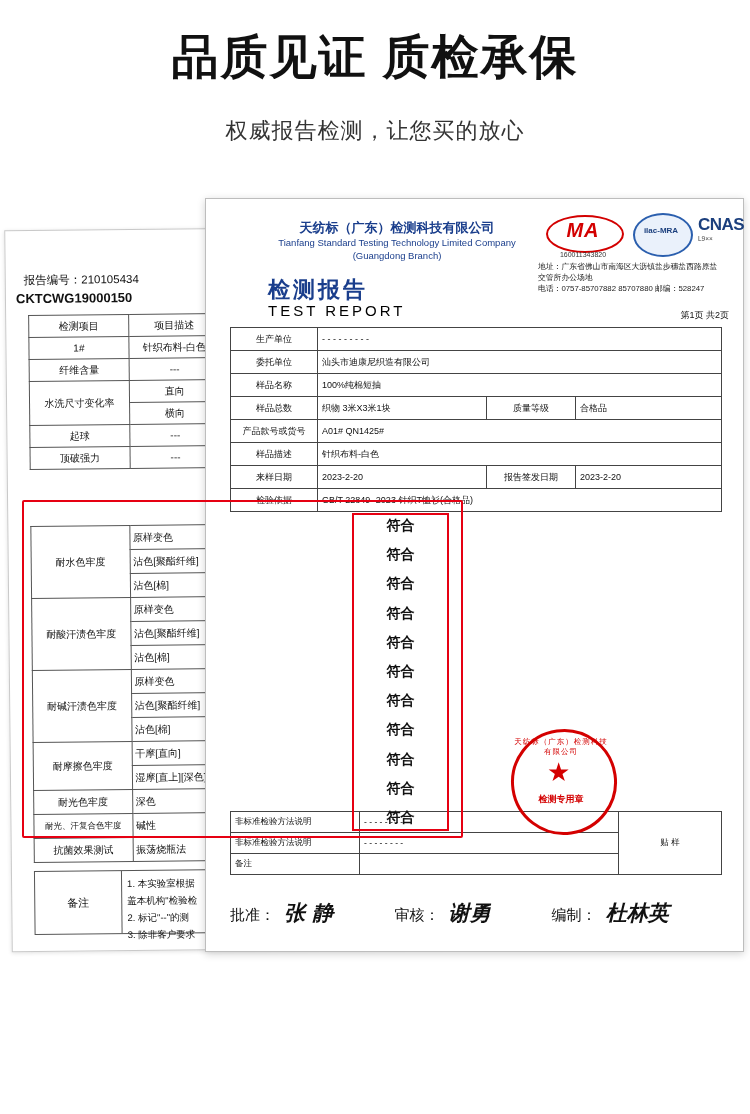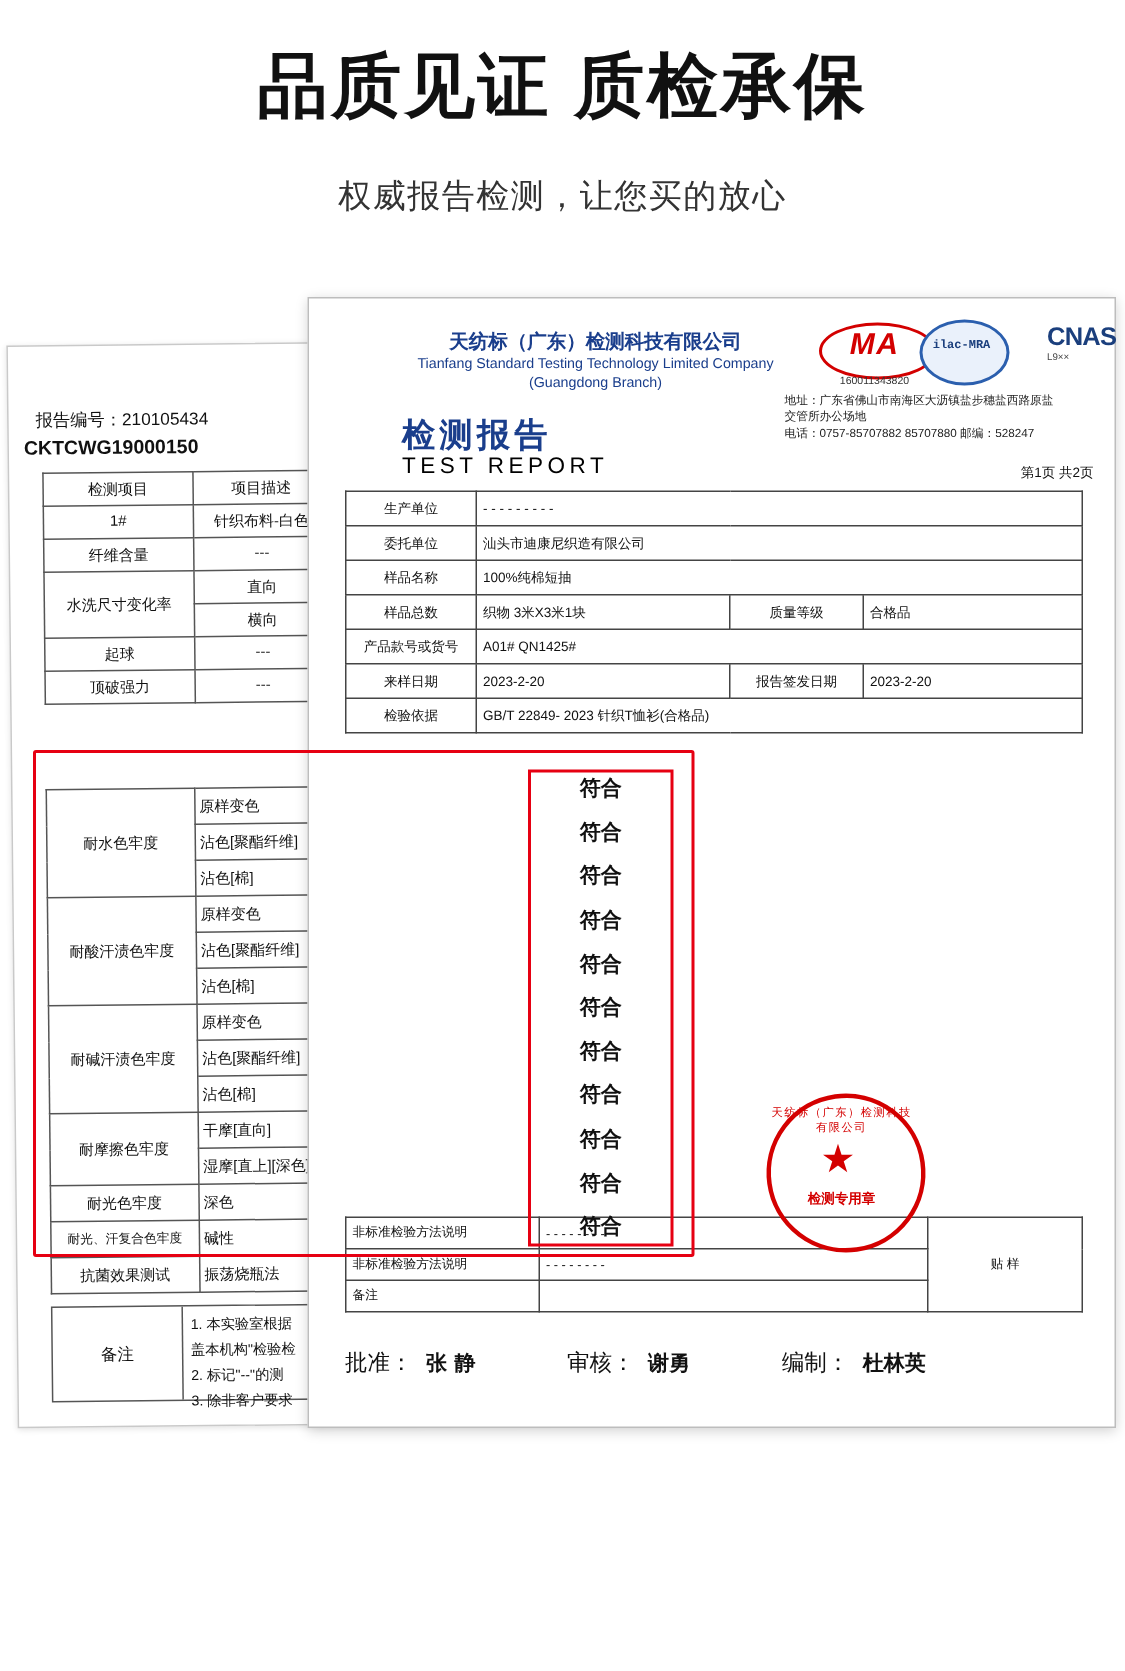--- a/index.html
+++ b/index.html
@@ -67,46 +67,46 @@
     letter-spacing:3px;}
   .f-rep-en{position:absolute;left:62px;top:103px;font-size:15px;color:#000000;letter-spacing:3px;}
 
   .ma-badge{position:absolute;left:340px;top:16px;width:74px;height:42px;}
   .ma-badge .oval{position:absolute;left:0;top:0;width:74px;height:34px;border:2px solid #d30000;
     border-radius:50%;}
   .ma-badge .ma{position:absolute;left:0;top:4px;width:74px;text-align:center;font-size:20px;
     font-weight:bold;color:#d30000;font-style:italic;letter-spacing:1px;}
   .ma-badge .num{position:absolute;left:-6px;top:36px;width:86px;text-align:center;font-size:7px;color:#333;}
 
-  .ilac{position:absolute;left:404px;top:14px;width:62px;height:44px;font-family:Liberation Mono, monospace;}
+  .ilac{position:absolute;left:424px;top:14px;width:62px;height:44px;}
   .ilac .circ{position:absolute;left:3px;top:0;width:56px;height:40px;border-radius:50%;
     border:2px solid #2b5fae;background:#eaf1fb;}
   .ilac .txt{position:absolute;left:3px;top:13px;width:56px;text-align:center;font-size:8px;
     font-weight:bold;color:#1b3f7d;}
   .cnas{position:absolute;left:492px;top:16px;width:72px;}
   .cnas .big{font-size:17px;font-weight:bold;color:#1b3f7d;letter-spacing:-0.5px;}
   .cnas .sub{font-size:6.5px;color:#444;}
 
-  .addr{position:absolute;left:317px;top:62px;width:200px;font-size:7.8px;line-height:11px;color:#222;}
+  .addr{position:absolute;left:332px;top:62px;width:200px;font-size:7.8px;line-height:11px;color:#222;}
 
   .page-no{position:absolute;right:14px;top:110px;font-size:9px;}
 
   table.front-tbl{
     position:absolute;left:24px;top:128px;width:492px;border-collapse:collapse;font-size:9px;
   }
   table.front-tbl td{border:1px solid #444;height:22px;padding:0 4px;vertical-align:middle;}
   .ft-lab{width:78px;text-align:center;}
   .small{font-size:8.5px;}
 
   .nonstd{position:absolute;left:24px;top:612px;width:492px;font-size:8.5px;}
   .nonstd td{border:1px solid #444;height:20px;padding:0 4px;}
 
   .sign-row{position:absolute;left:24px;top:700px;width:500px;font-size:11px;}
   .sign-row span.lab{font-size:15px;}
-  .hand{font-family:"DejaVu Serif",serif;font-size:14px;font-weight:bold;color:#111;}
+  .hand{font-family:"DejaVu Serif",serif;font-size:21px;font-weight:bold;font-style:italic;color:#111;}
 
   .red-stamp{position:absolute;left:305px;top:530px;width:104px;height:104px;}
   .red-stamp .ring{position:absolute;left:0;top:0;width:100px;height:100px;border:3px solid #d40000;
     border-radius:50%;transform:rotate(-8deg);}
   .red-stamp .star{position:absolute;left:36px;top:30px;font-size:26px;color:#d40000;line-height:1;}
   .red-stamp .arc{position:absolute;left:0;top:8px;width:100px;text-align:center;font-size:7.5px;
     color:#d40000;letter-spacing:1px;}
   .red-stamp .bot{position:absolute;left:0;top:64px;width:100px;text-align:center;font-size:9px;
     color:#d40000;font-weight:bold;}
 
@@ -334,20 +334,24 @@
       <td class="ft-lab">样品总数</td>
       <td style="width:160px">织物 3米X3米1块</td>
       <td class="ft-lab" style="width:80px">质量等级</td>
       <td colspan="2">合格品</td>
     </tr>
     <tr>
       <td class="ft-lab">产品款号或货号</td>
       <td colspan="4">A01# QN1425#</td>
     </tr>
     <tr>
+      <td class="ft-lab">样品描述</td>
+      <td colspan="4">针织布料-白色</td>
+    </tr>
+    <tr>
       <td class="ft-lab">来样日期</td>
       <td>2023-2-20</td>
       <td class="ft-lab">报告签发日期</td>
       <td colspan="2">2023-2-20</td>
     </tr>
     <tr>
       <td class="ft-lab">检验依据</td>
       <td colspan="4">GB/T 22849- 2023 针织T恤衫(合格品)</td>
     </tr>
   </tbody>

